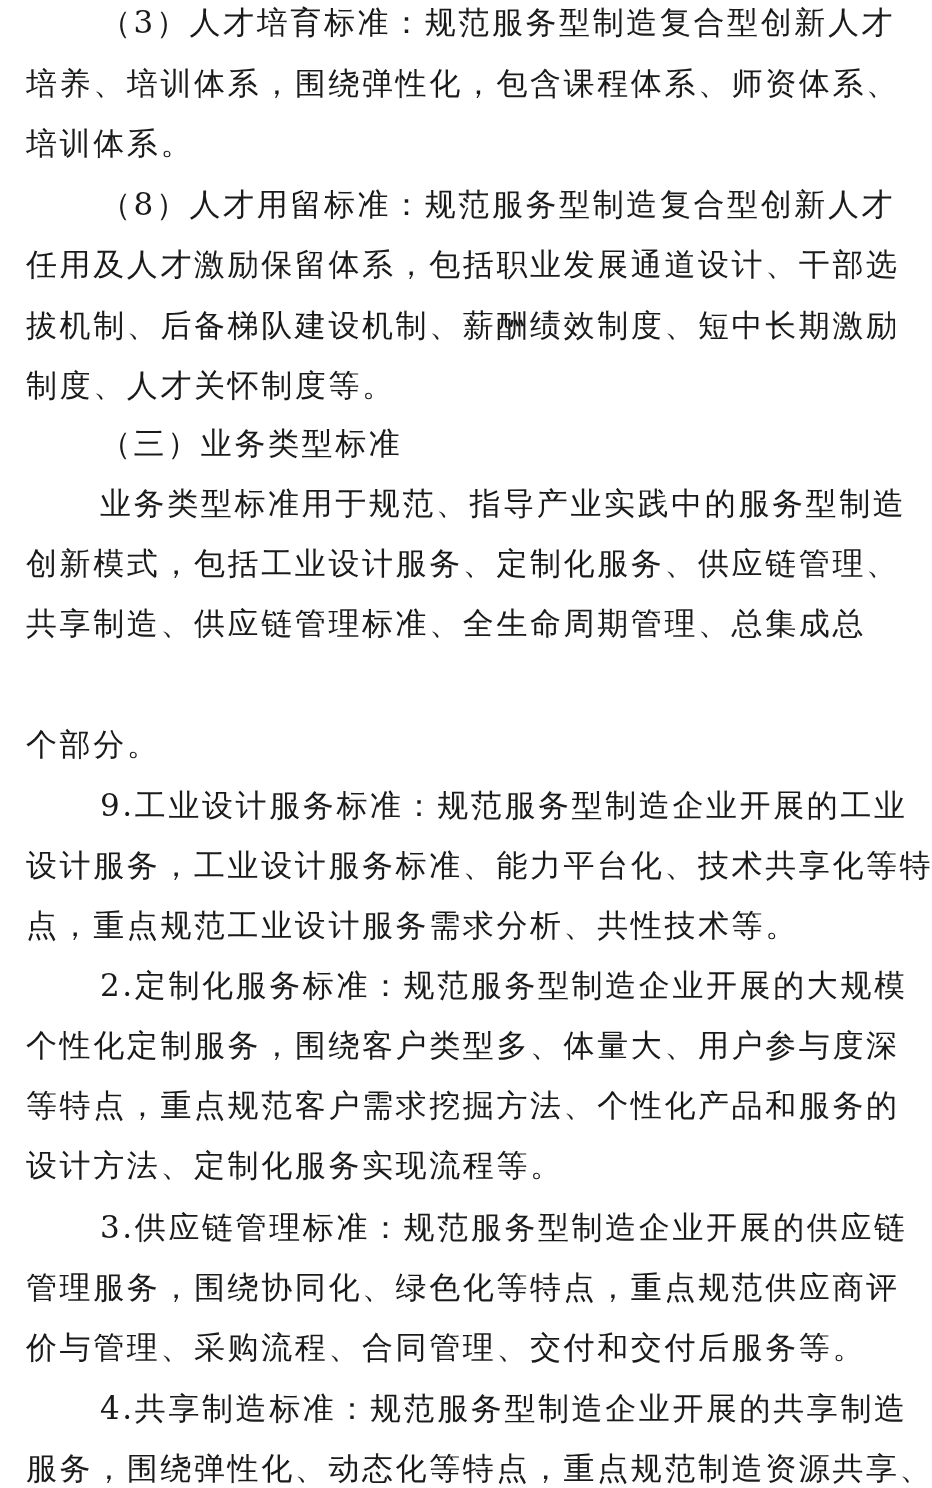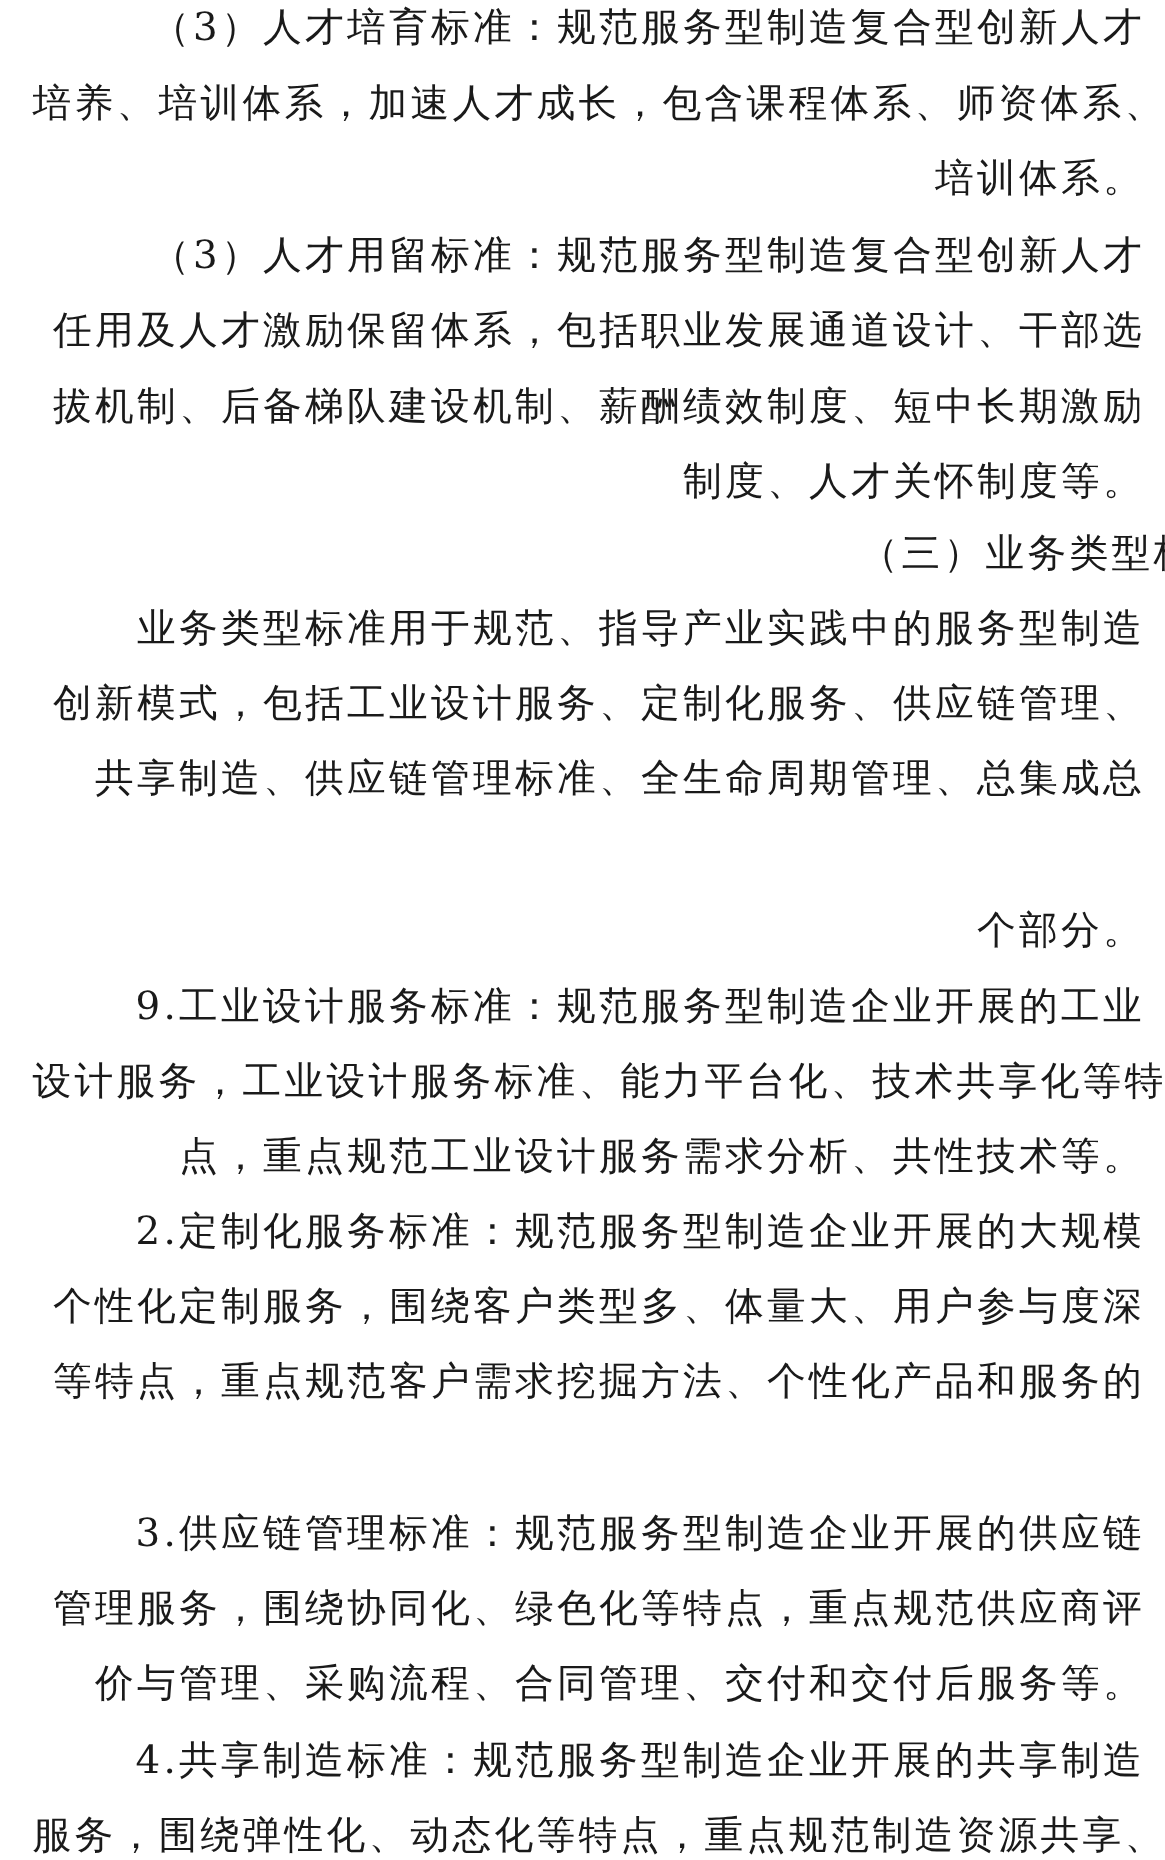--- a/index.html
+++ b/index.html
@@ -1,51 +1,52 @@
 <!DOCTYPE html>
 <html><head>
 <meta charset="utf-8">
 <style>
   html, body { margin:0; padding:0; background:#ffffff; }
   body { width:932px; height:1488px; overflow:hidden; position:relative;
          font-family: "DejaVu Serif", "Liberation Serif", serif; color:#1a1a1a; }
-  .page { position:absolute; left:0; top:0; width:932px; height:1488px;text-align:right; }
+  .page { position:absolute; left:0; top:0; width:932px; height:1488px; }
   .line { position:absolute; left:26px; width:890px; height:44px; font-size:31px; line-height:44px;
           white-space:nowrap; letter-spacing:2.6px; }
   .indent { left:100px; width:816px; }
   .heading { left:100px; }
 </style>
 </head>
 <body>
 
 <div class="page">
 
   <div class="line indent" style="top:0px">（3）人才培育标准：规范服务型制造复合型创新人才</div>
-  <div class="line" style="top:61px">培养、培训体系，加速人才成长，包含课程体系、师资体系、</div>
+  <div class="line" style="top:61px">培养、培训体系，围绕弹性化，包含课程体系、师资体系、</div>
   <div class="line" style="top:121px">培训体系。</div>
 
-  <div class="line indent" style="top:182px">（3）人才用留标准：规范服务型制造复合型创新人才</div>
+  <div class="line indent" style="top:182px">（8）人才用留标准：规范服务型制造复合型创新人才</div>
   <div class="line" style="top:242px">任用及人才激励保留体系，包括职业发展通道设计、干部选</div>
   <div class="line" style="top:303px">拔机制、后备梯队建设机制、薪酬绩效制度、短中长期激励</div>
   <div class="line" style="top:363px">制度、人才关怀制度等。</div>
 
   <div class="line heading" style="top:421px">（三）业务类型标准</div>
 
   <div class="line indent" style="top:481px">业务类型标准用于规范、指导产业实践中的服务型制造</div>
   <div class="line" style="top:541px">创新模式，包括工业设计服务、定制化服务、供应链管理、</div>
   <div class="line" style="top:601px">共享制造、供应链管理标准、全生命周期管理、总集成总</div>
   <div class="line" style="top:722px">个部分。</div>
 
   <div class="line indent" style="top:783px">9.工业设计服务标准：规范服务型制造企业开展的工业</div>
   <div class="line" style="top:843px">设计服务，工业设计服务标准、能力平台化、技术共享化等特</div>
   <div class="line" style="top:903px">点，重点规范工业设计服务需求分析、共性技术等。</div>
 
   <div class="line indent" style="top:963px">2.定制化服务标准：规范服务型制造企业开展的大规模</div>
   <div class="line" style="top:1023px">个性化定制服务，围绕客户类型多、体量大、用户参与度深</div>
   <div class="line" style="top:1083px">等特点，重点规范客户需求挖掘方法、个性化产品和服务的</div>
+  <div class="line" style="top:1143px">设计方法、定制化服务实现流程等。</div>
 
   <div class="line indent" style="top:1205px">3.供应链管理标准：规范服务型制造企业开展的供应链</div>
   <div class="line" style="top:1265px">管理服务，围绕协同化、绿色化等特点，重点规范供应商评</div>
   <div class="line" style="top:1325px">价与管理、采购流程、合同管理、交付和交付后服务等。</div>
 
   <div class="line indent" style="top:1386px">4.共享制造标准：规范服务型制造企业开展的共享制造</div>
   <div class="line" style="top:1446px">服务，围绕弹性化、动态化等特点，重点规范制造资源共享、</div>
 </div>
 
 </body></html>

